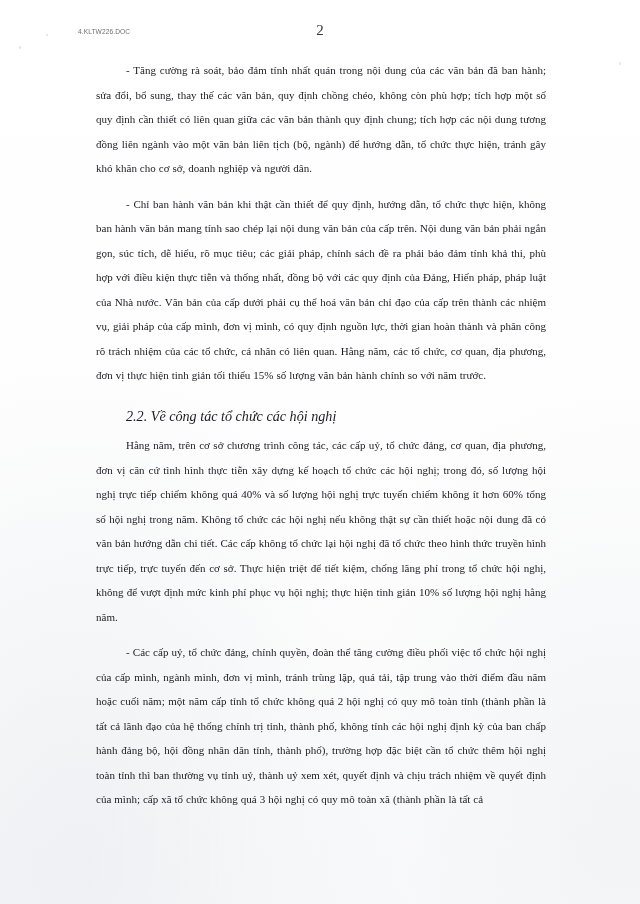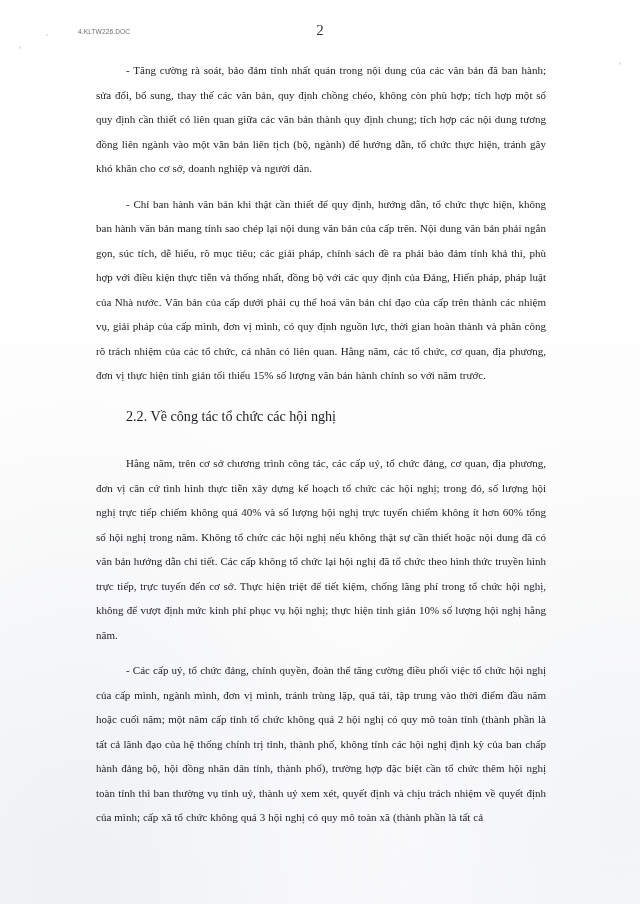--- a/index.html
+++ b/index.html
@@ -71,22 +71,23 @@
     text-align: justify;
     text-align-last: left;
     text-indent: 30px;
     font-size: 11px;
     line-height: 24.5px;
     letter-spacing: 0.01px;
     word-spacing: 0.2px;
     hyphens: none;
   }
   p.section-heading {
-    margin: 16px 0 23px 0;
+    margin: 16px 0 5px 0;
     text-indent: 30px;
+    font-style: italic;
     font-size: 14.15px;
     line-height: 24.5px;
     text-align: left;
   }
   .spacer-sm { height: 9px; }
 </style>
 </head>
 <body>
 
 <div class="page">

